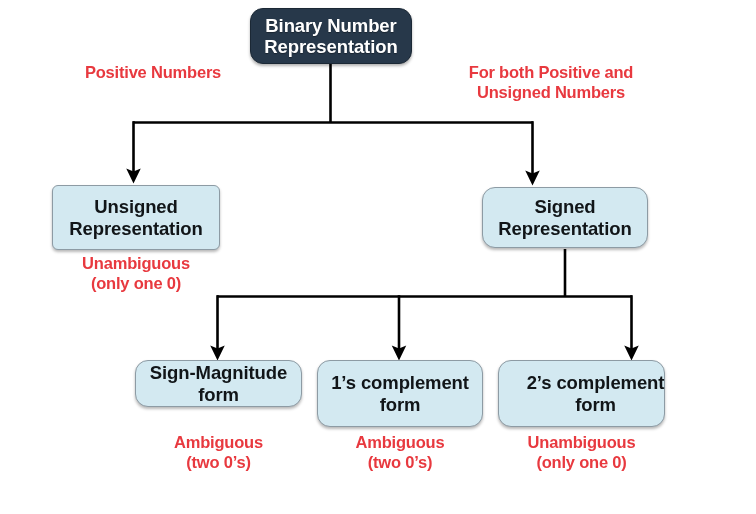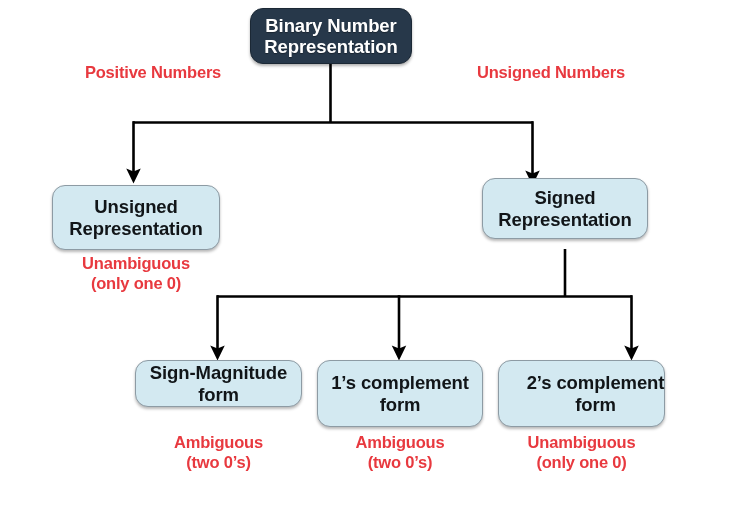--- a/index.html
+++ b/index.html
@@ -104,29 +104,30 @@
   <div class="node node-root" style="left:250px; top:8px; width:162px; height:56px;">
     <span class="ln">Binary Number</span>
     <span class="ln">Representation</span>
   </div>
 
   <div class="annot" style="left:58px; top:62px; width:190px;">
     <span class="ln">Positive Numbers</span>
   </div>
 
   <div class="annot" style="left:437px; top:62px; width:228px;">
+    <span class="ln">For both Positive and</span>
     <span class="ln">Unsigned Numbers</span>
   </div>
 
-  <div class="node node-blue" style="left:52px; top:185px; width:168px; height:65px;">
+  <div class="node node-blue" style="left:52px; top:185px; width:168px; height:65px;border-radius:6px;">
     <span class="ln">Unsigned</span>
     <span class="ln">Representation</span>
   </div>
 
-  <div class="node node-blue" style="left:482px; top:178px; width:166px; height:61px;">
+  <div class="node node-blue" style="left:482px; top:187px; width:166px; height:61px;">
     <span class="ln">Signed</span>
     <span class="ln">Representation</span>
   </div>
 
   <div class="annot" style="left:46px; top:253px; width:180px;">
     <span class="ln">Unambiguous</span>
     <span class="ln">(only one 0)</span>
   </div>
 
   <div class="node node-blue" style="left:135px; top:360px; width:167px; height:47px;">

